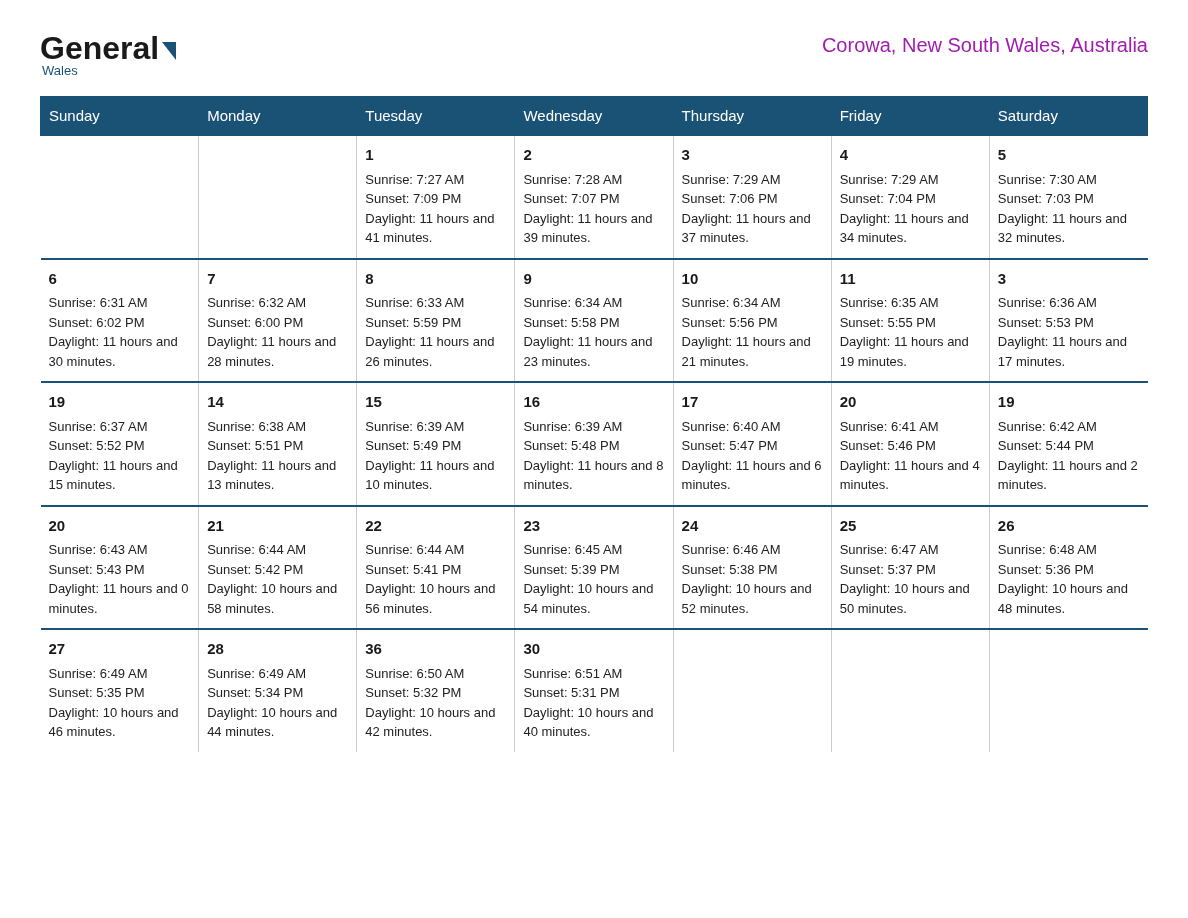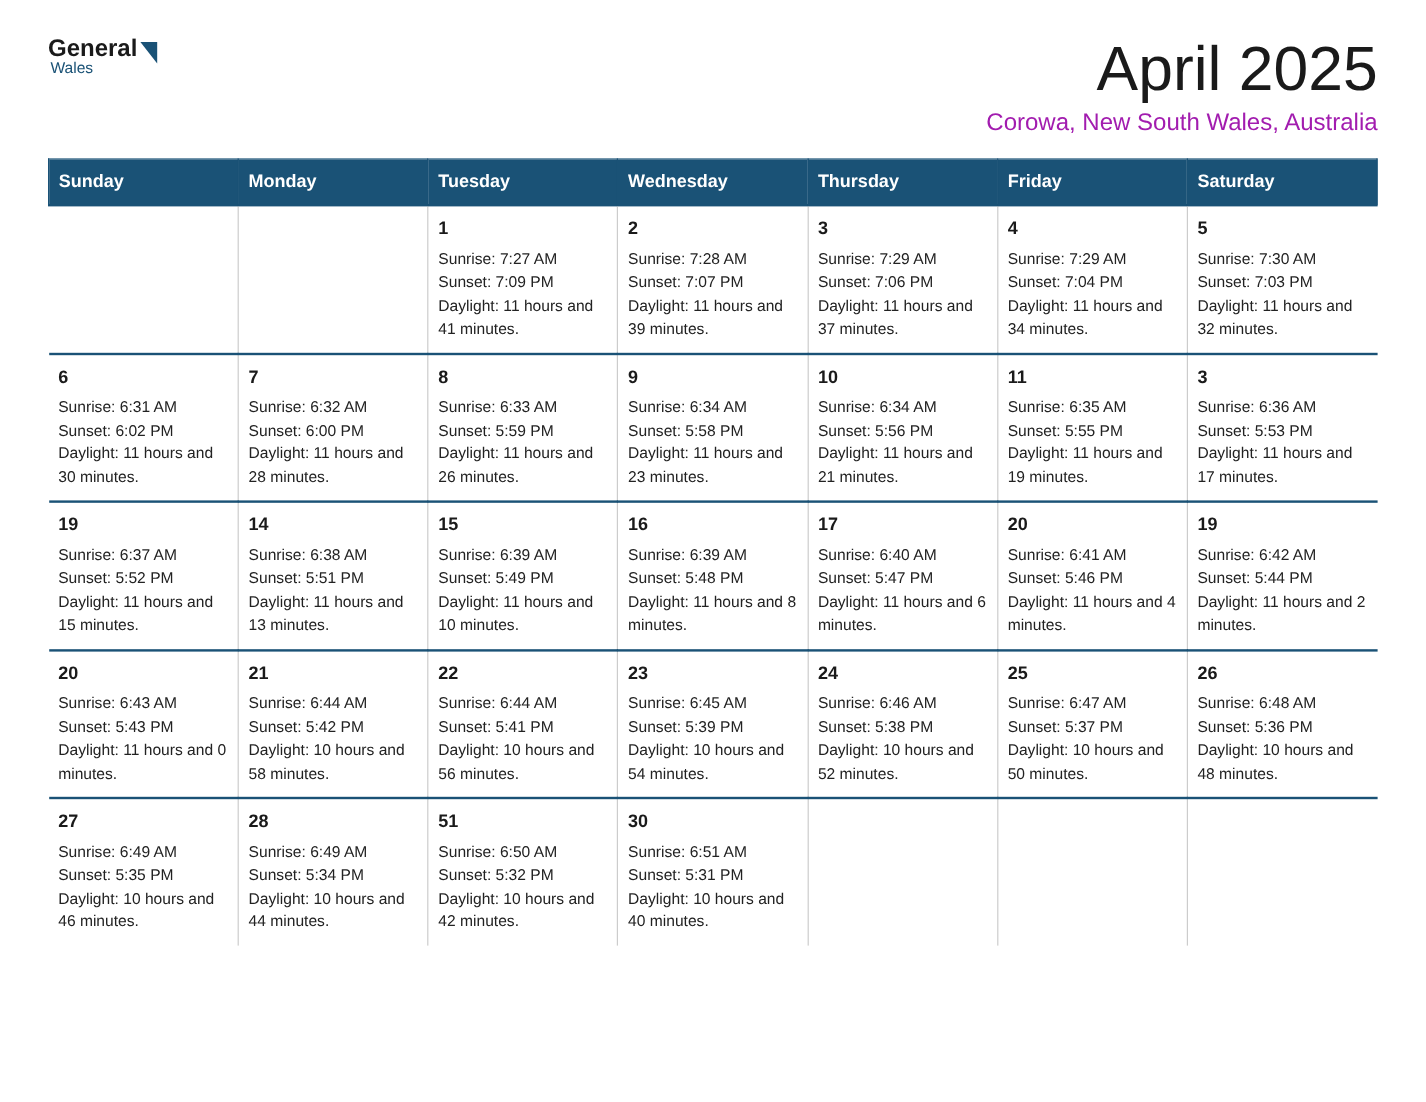--- a/index.html
+++ b/index.html
@@ -20,21 +20,21 @@
     .logo {
       display: flex;
       flex-direction: column;
       align-items: flex-start;
     }
     .logo-top {
       display: flex;
       align-items: center;
     }
     .logo-general {
-      font-size: 20px;
+      font-size: 32px;
       font-weight: bold;
       color: #1a1a1a;
       letter-spacing: 0;
     }
     .logo-arrow {
       width: 0;
       height: 0;
       border-left: 14px solid transparent;
       border-right: 0px solid transparent;
       border-top: 18px solid #1a5276;
@@ -66,21 +66,21 @@
       border-collapse: collapse;
       table-layout: fixed;
     }
     thead tr {
       background-color: #1a5276;
       color: #fff;
     }
     thead th {
       padding: 10px 8px;
       font-size: 15px;
-      font-weight: bold;
+      font-weight: normal;
       text-align: left;
       border: 1px solid #1a5276;
     }
     tbody tr {
       border-top: 2px solid #1a5276;
     }
     tbody td {
       padding: 8px 8px 10px 8px;
       vertical-align: top;
       font-size: 13px;
@@ -113,21 +113,20 @@
 
 <div class="header">
   <div class="logo">
     <div class="logo-top">
       <span class="logo-general">General</span>
       <div class="logo-arrow"></div>
     </div>
     <span class="logo-bottom">Wales</span>
   </div>
   <div class="title-block">
-    <div class="main-title">April 2025</div>
     <div class="subtitle">Corowa, New South Wales, Australia</div>
   </div>
 </div>
 
 <table>
   <thead>
     <tr>
     <th>Sunday</th>
         <th>Monday</th>
         <th>Tuesday</th>
@@ -255,21 +254,21 @@
       <tr>
         <td>
           <span class="day-num">27</span>
           <div class="day-info">Sunrise: 6:49 AM<br>Sunset: 5:35 PM<br>Daylight: 10 hours and 46 minutes.</div>
         </td>
         <td>
           <span class="day-num">28</span>
           <div class="day-info">Sunrise: 6:49 AM<br>Sunset: 5:34 PM<br>Daylight: 10 hours and 44 minutes.</div>
         </td>
         <td>
-          <span class="day-num">51</span>
+          <span class="day-num">36</span>
           <div class="day-info">Sunrise: 6:50 AM<br>Sunset: 5:32 PM<br>Daylight: 10 hours and 42 minutes.</div>
         </td>
         <td>
           <span class="day-num">30</span>
           <div class="day-info">Sunrise: 6:51 AM<br>Sunset: 5:31 PM<br>Daylight: 10 hours and 40 minutes.</div>
         </td>
         <td class="empty-cell"></td>
         <td class="empty-cell"></td>
         <td class="empty-cell"></td>
       </tr>

